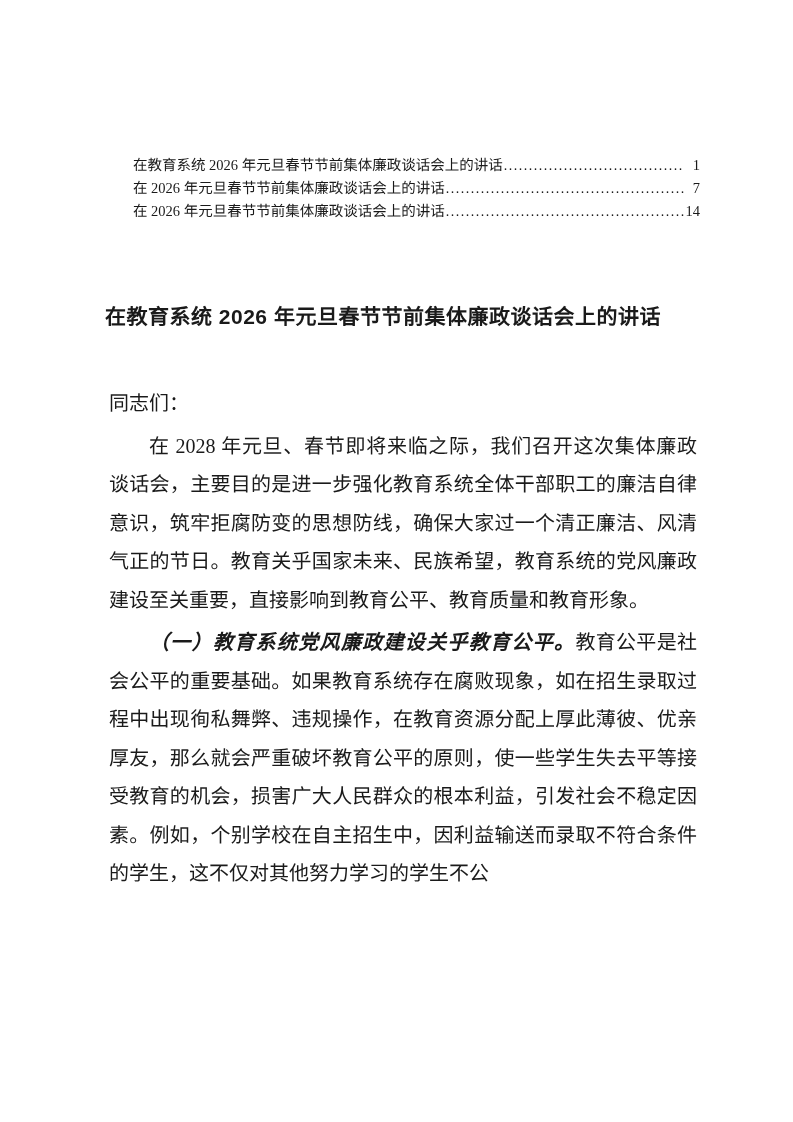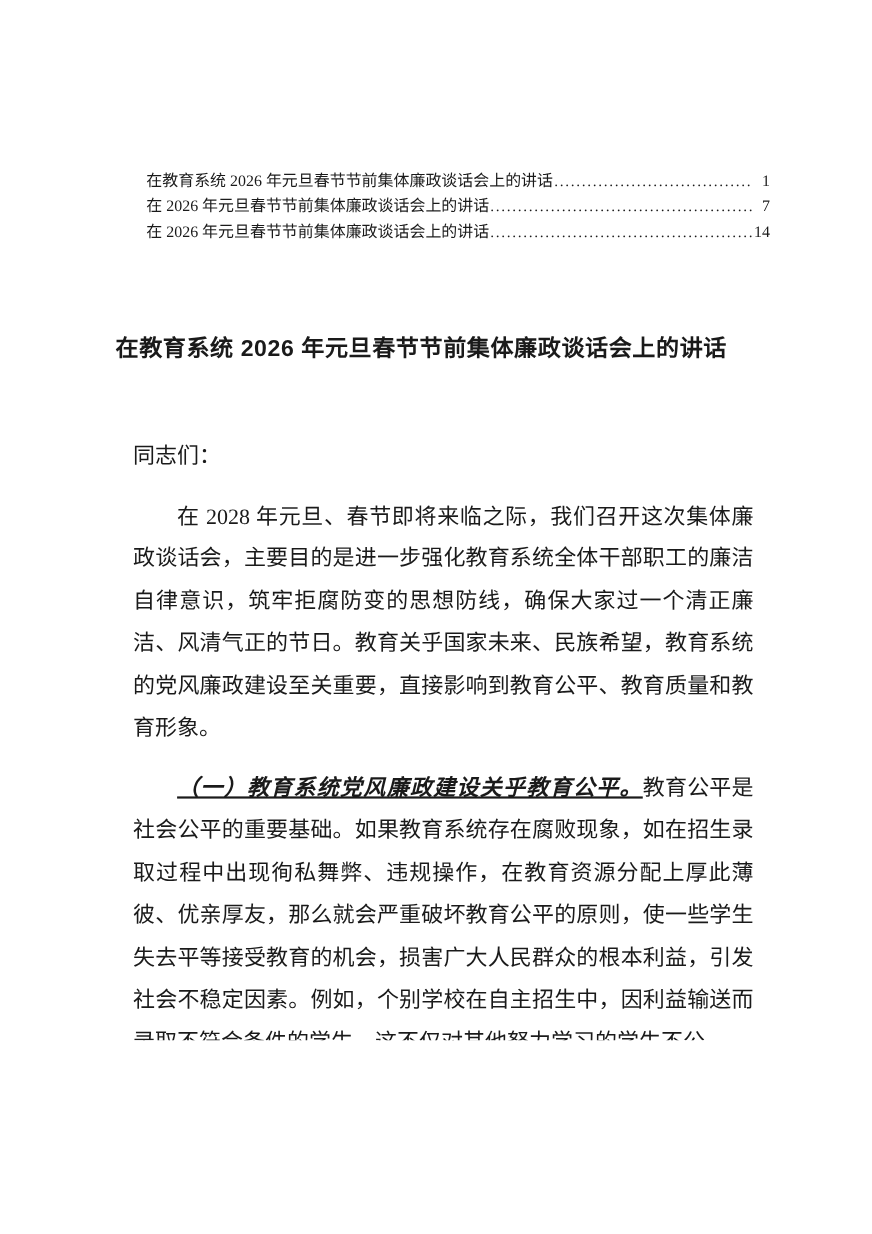--- a/index.html
+++ b/index.html
@@ -71,34 +71,33 @@
   .body-text {
     position: absolute;
     left: 105px;
     top: 380px;
     width: 596px;
     font-size: 20px;
     line-height: 38.5px;
     text-align: justify;
   }
   .body-text p {
-    margin: 16px;
+    margin: 4px;
   }
   .para-indent {
     text-indent: 2em;
   }
   .lead-hei {
     font-family: "Liberation Sans", "DejaVu Sans", sans-serif;
     font-weight: bold;
   }
   .lead-kai {
     font-style: italic;
     font-weight: bold;
     letter-spacing: 1px;
-    text-decoration: underline;
   }
 
   
   .footer {
     position: absolute;
     left: 600px;
     top: 1031px;
     display: flex;
     align-items: center;
     gap: 10px;

